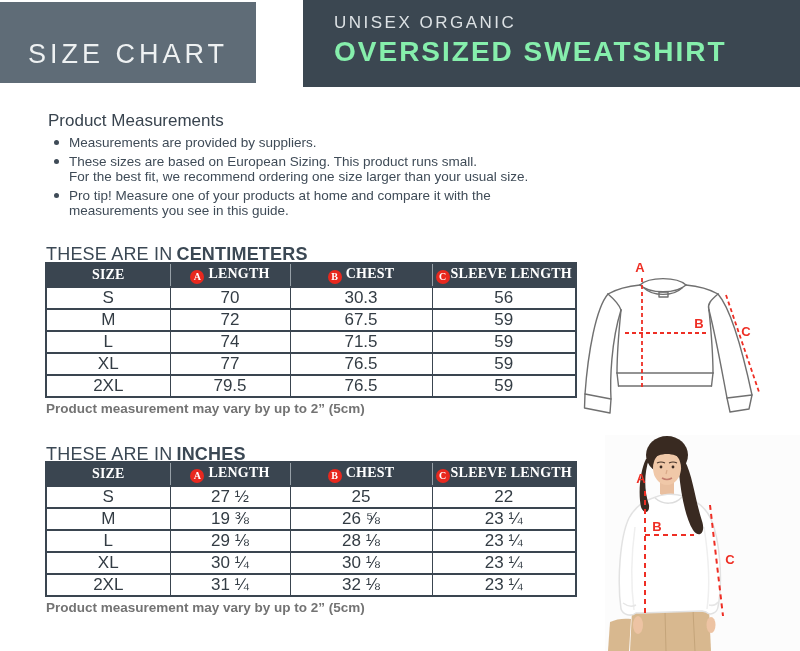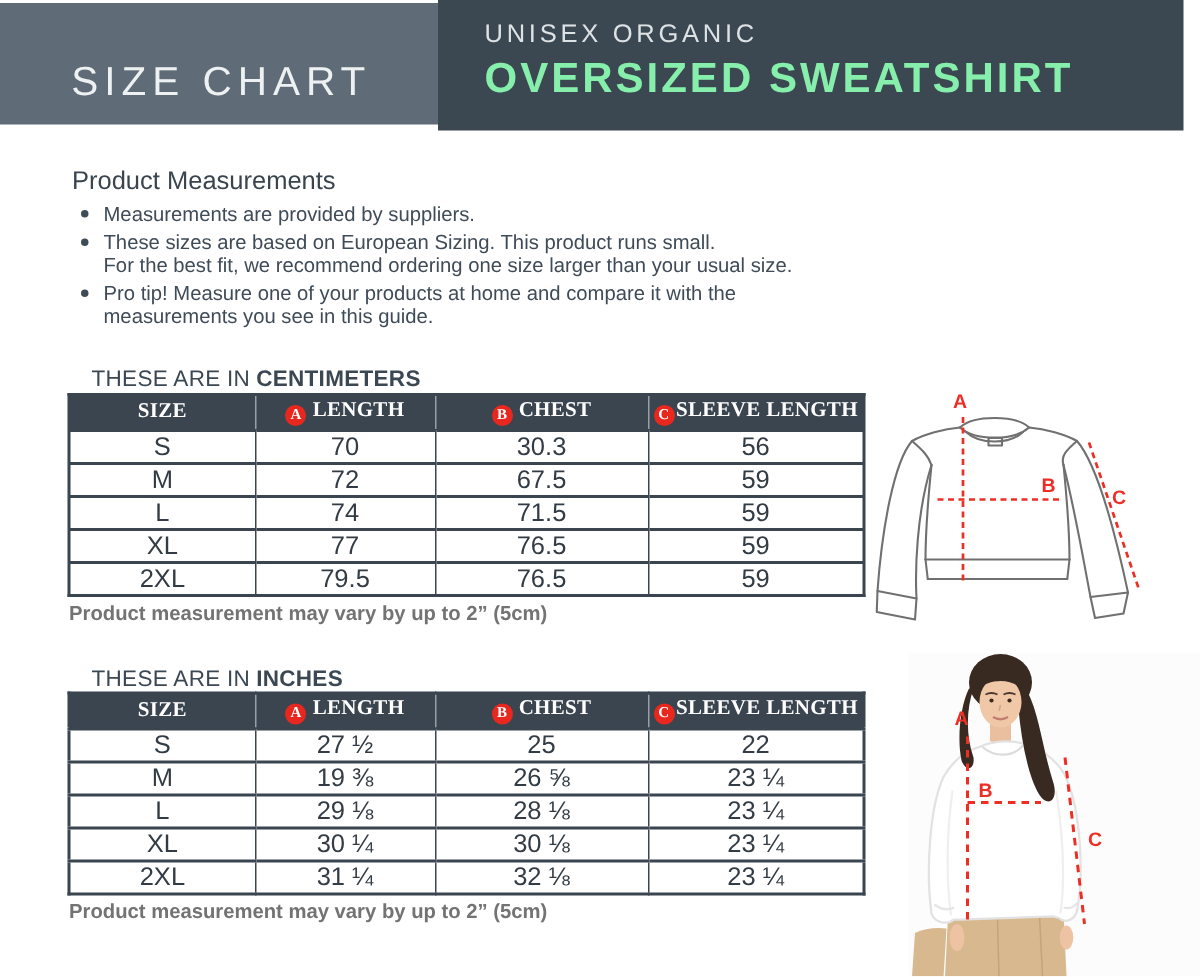--- a/index.html
+++ b/index.html
@@ -1,35 +1,35 @@
 <!DOCTYPE html>
 <html><head>
 <meta charset="utf-8">
 <style>
   html,body{margin:0;padding:0;background:#ffffff;}
   .page{position:relative;width:800px;height:651px;overflow:hidden;background:#ffffff;
         font-family:"Liberation Sans", sans-serif;}
 
   
-  .hdr-left{position:absolute;left:0;top:2px;width:295px;height:81px;background:#5f6c77;
+  .hdr-left{position:absolute;left:0;top:2px;width:256px;height:81px;background:#5f6c77;
             display:flex;align-items:flex-end;justify-content:center;box-sizing:border-box;padding-bottom:13px;}
   .hdr-left .t{color:#eef1f2;font-size:27px;letter-spacing:4px;font-weight:400;}
-  .hdr-right{position:absolute;left:292px;top:0;width:497px;height:87px;background:#3b4751;
+  .hdr-right{position:absolute;left:303px;top:0;width:497px;height:87px;background:#3b4751;
              box-sizing:border-box;padding:13px 0 0 31px;color:#fff;}
   .hdr-sub{font-size:17px;letter-spacing:2.5px;color:#dde2e5;font-weight:400;}
   .hdr-title{font-size:28px;letter-spacing:2px;font-weight:700;color:#86efac;margin-top:3px;}
 
   
   .pm-title{position:absolute;left:48px;top:111px;font-size:17px;color:#39444f;font-weight:500;}
   .bullets{position:absolute;left:48px;top:135px;width:545px;font-size:13.5px;line-height:15.5px;color:#3f4b57;}
   .bullet{display:flex;margin-bottom:3px;}
   .bullet .dot{flex:0 0 auto;width:5px;height:5px;border-radius:50%;background:#3f4b57;margin:5px 10px 0 6px;}
 
   
-  .sec-label{position:absolute;left:61px;font-size:15px;letter-spacing:0.2px;color:#3b4854;}
+  .sec-label{position:absolute;left:46px;font-size:18px;letter-spacing:0.2px;color:#3b4854;}
   .sec-label .unit{font-weight:700;margin-left:4px;}
   .lbl-cm{top:244px;} .lbl-in{top:444px;}
   .fn{position:absolute;left:46px;font-size:13.5px;font-weight:700;color:#737373;}
   .fn-cm{top:401px;} .fn-in{top:600px;}
 
   
   .tblwrap{position:absolute;left:45px;}
   .tw-cm{top:262px;} .tw-in{top:461px;}
   table.size{border-collapse:collapse;width:530px;table-layout:fixed;border:2px solid #3a4550;}
   table.size th{background:#3a4550;color:#ffffff;font-size:14px;font-weight:700;height:22px;

